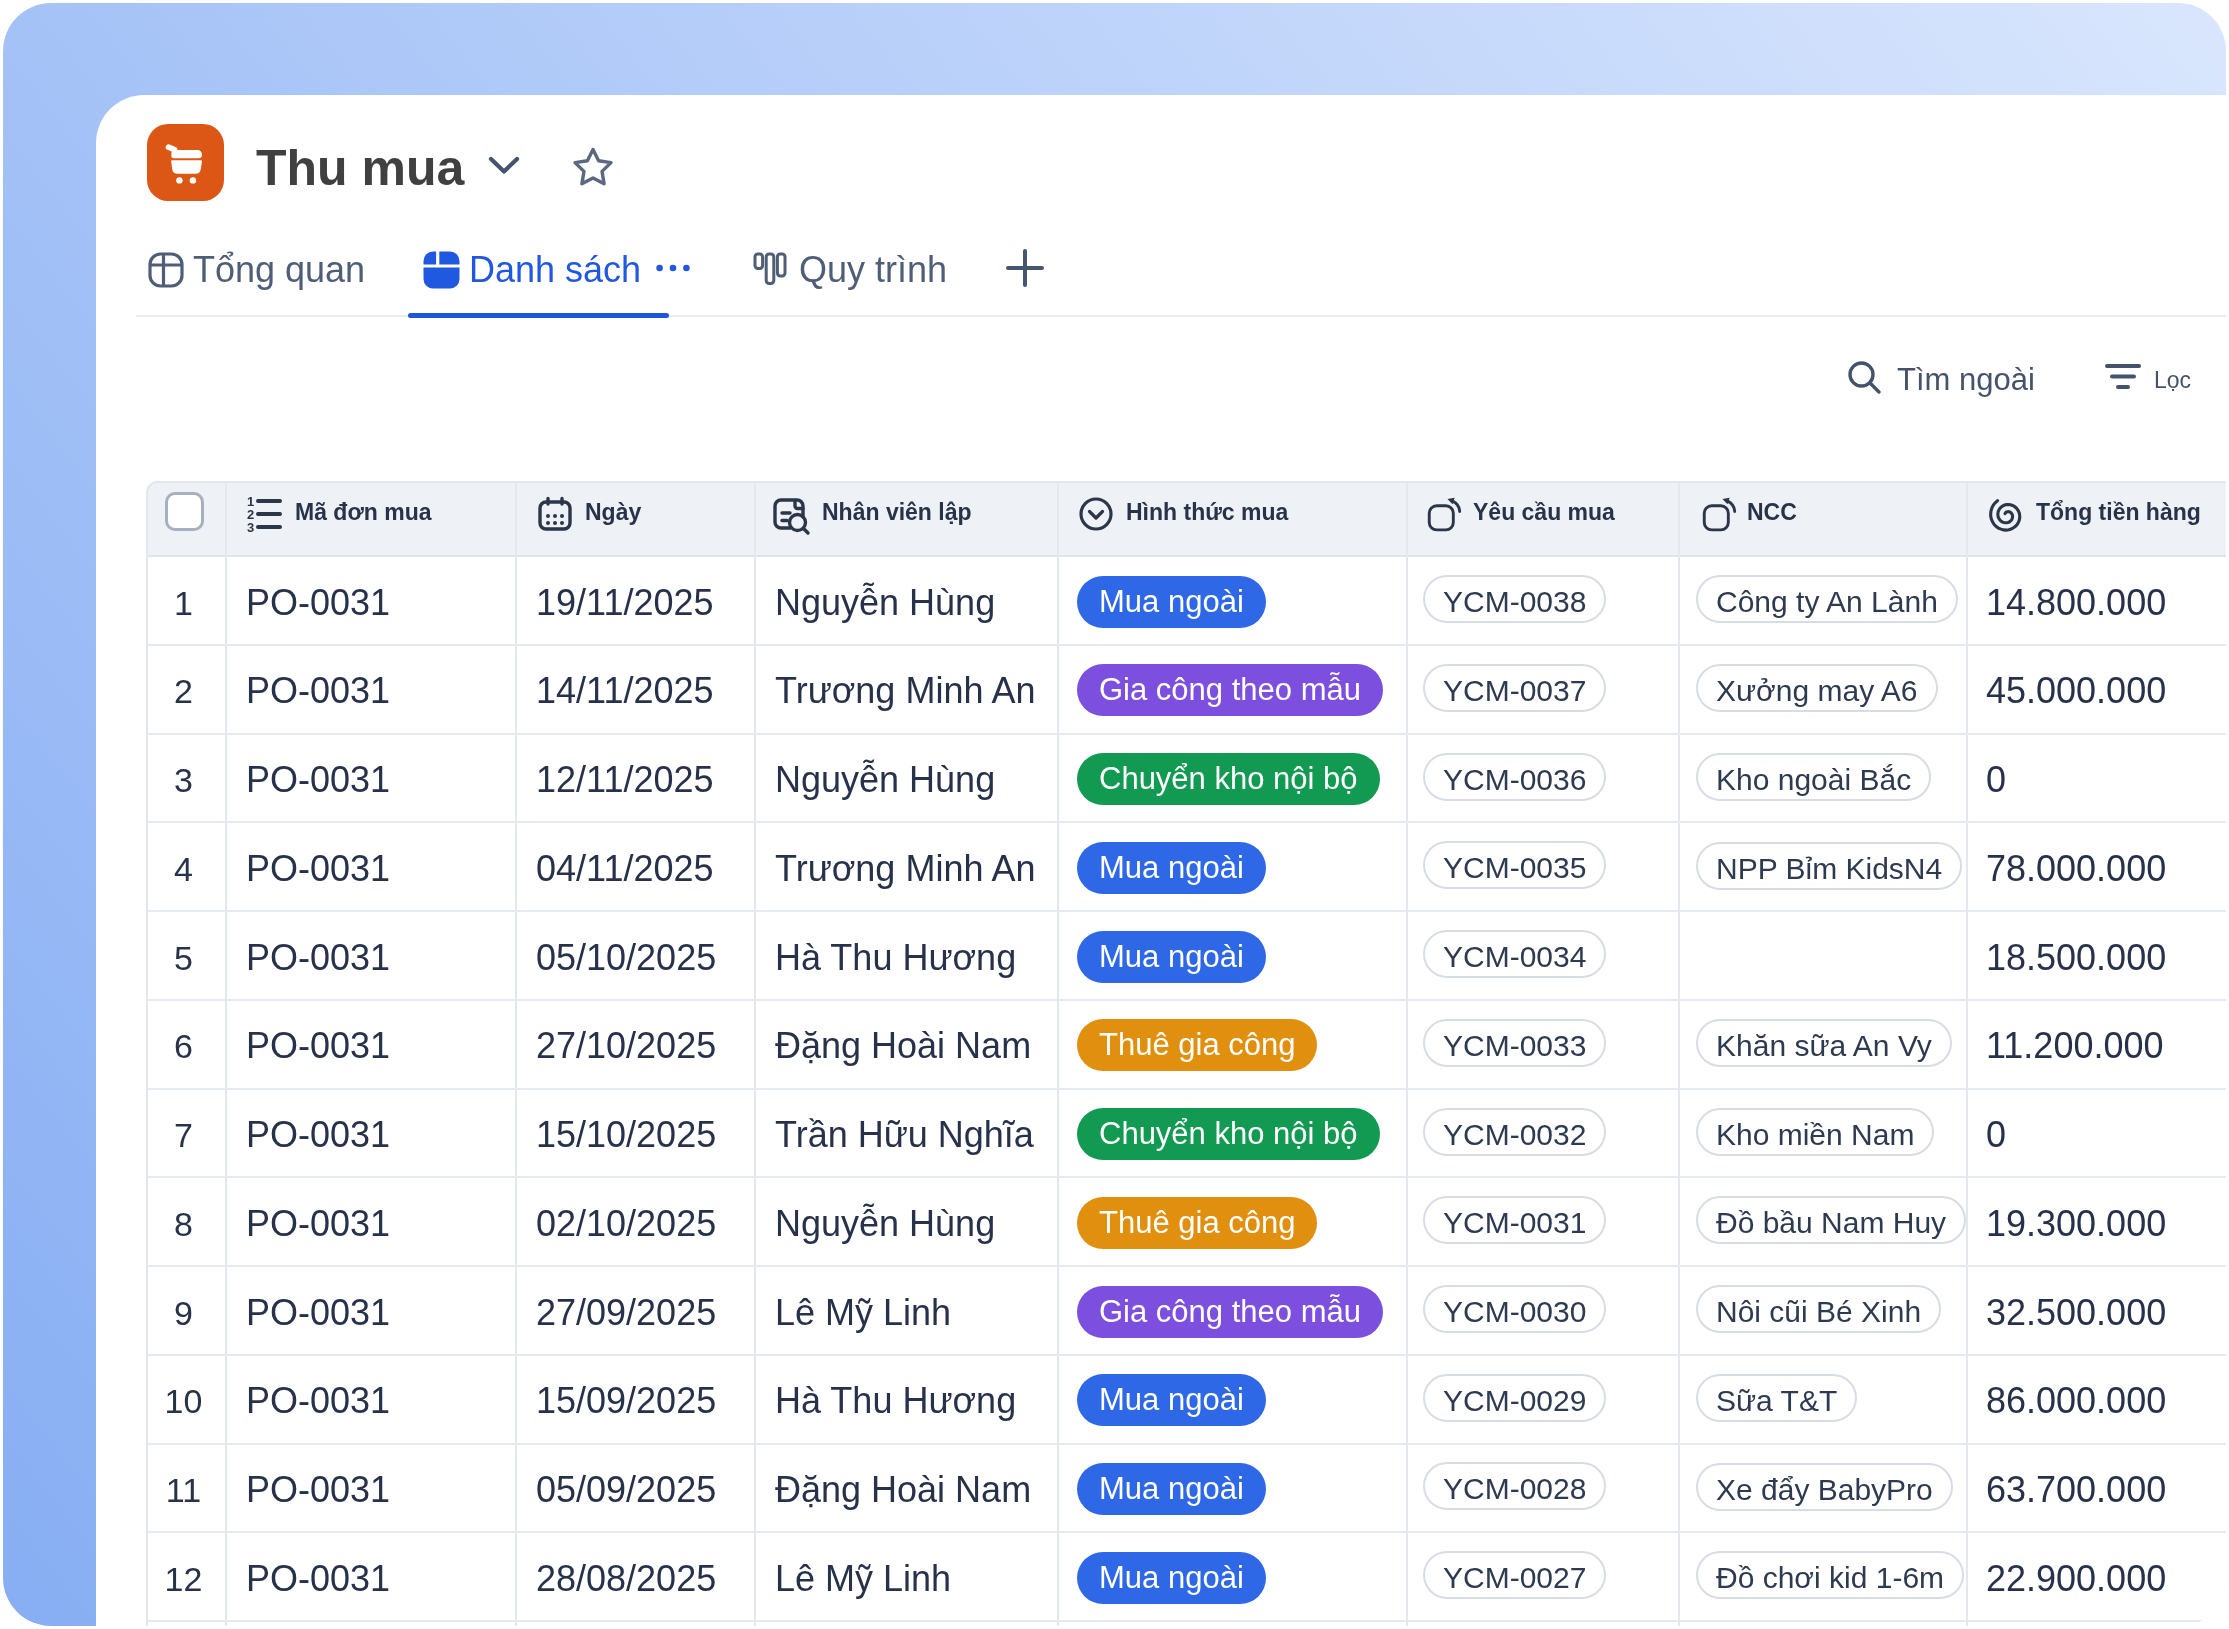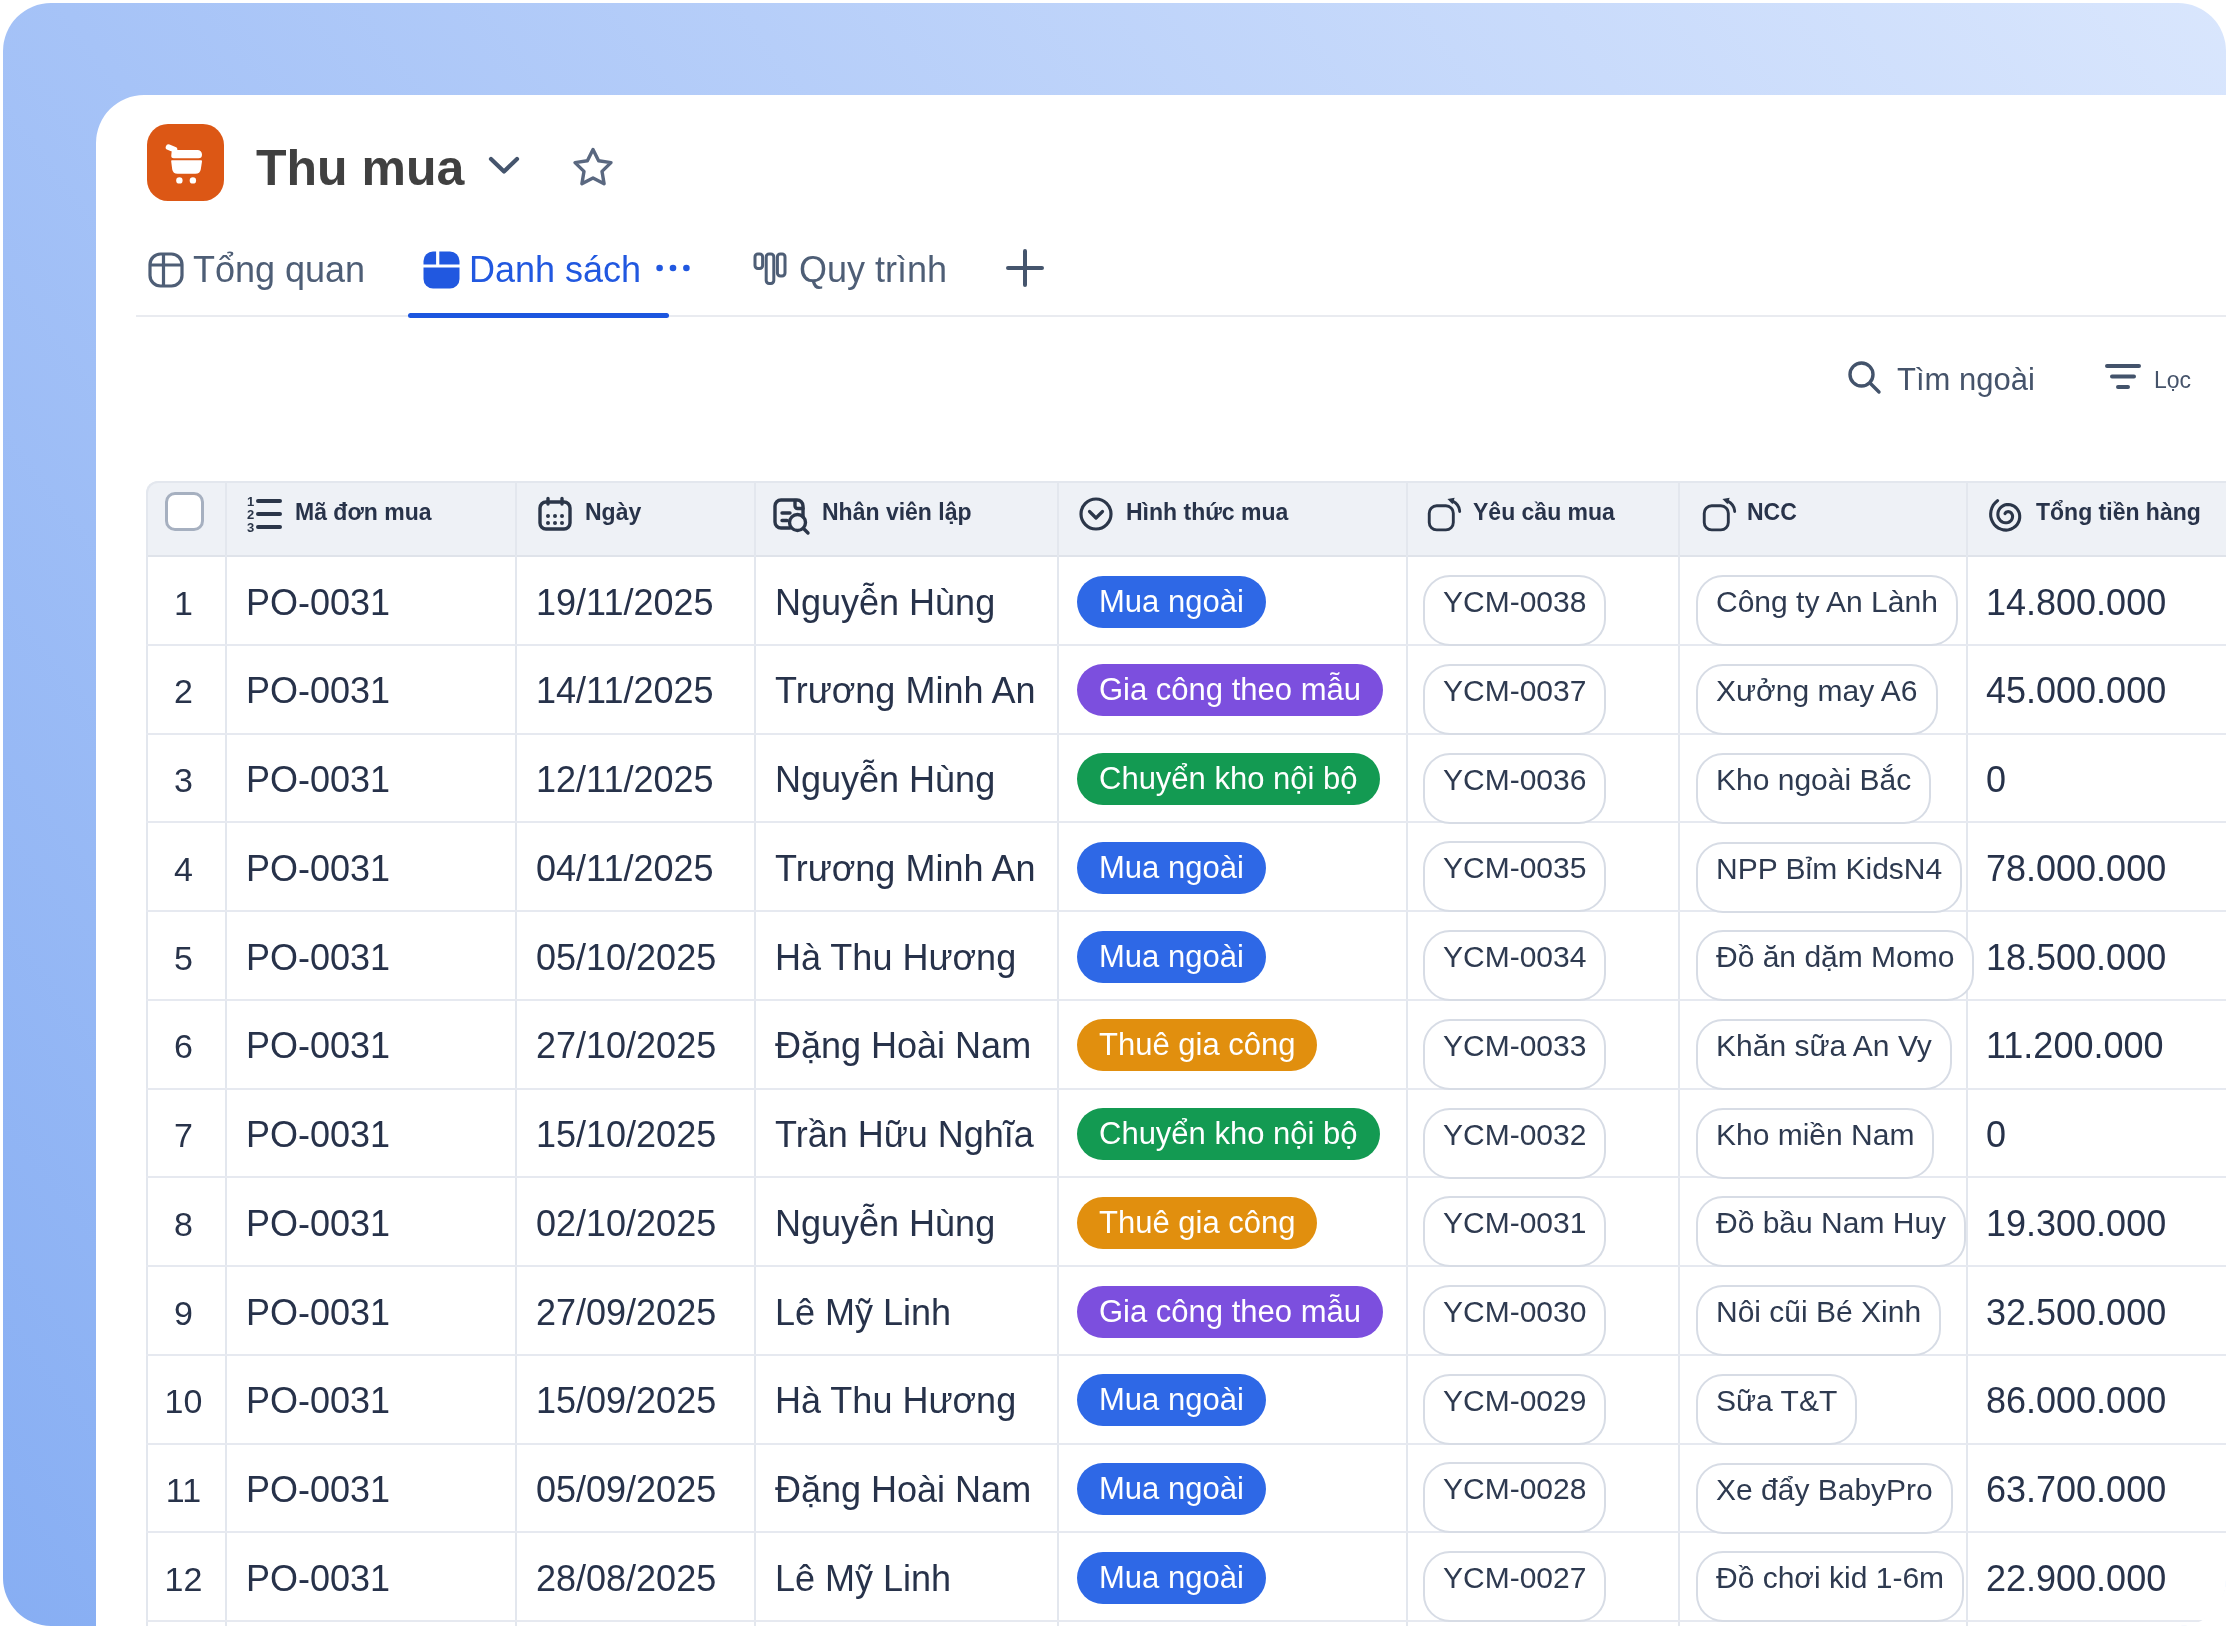--- a/index.html
+++ b/index.html
@@ -5,21 +5,21 @@
 html,body{width:2229px;height:1629px;background:#fff;overflow:hidden;font-family:"Liberation Sans",sans-serif;}
 #bg{position:absolute;left:3px;top:3px;width:2223px;height:1623px;border-radius:48px;
  background:linear-gradient(52deg,#87AEF3 0%,#A6C3F7 38%,#D9E6FD 100%);}
 #card{position:absolute;left:96px;top:95px;width:2130px;height:1531px;background:#fff;
  border-radius:48px 0 46px 0;overflow:hidden;}
 .abs{position:absolute}
 .tabtxt{font-size:36px;font-weight:500;color:#4E5E76;line-height:40px;white-space:nowrap}
 .hdrtxt{font-size:23px;font-weight:700;color:#28334A;line-height:36px;white-space:nowrap}
 .cell{font-size:36px;font-weight:400;color:#27324A;line-height:40px;white-space:nowrap}
 .pill{position:absolute;height:52px;line-height:52px;border-radius:26px;padding:0 22px;font-size:31px;color:#fff;white-space:nowrap}
-.opill{position:absolute;height:71px;line-height:49px;border-radius:27px;padding:0 18px;font-size:30px;color:#2E3A50;background:#fff;border:2px solid #D7DCE5;white-space:nowrap}
+.opill{position:absolute;height:48px;line-height:49px;border-radius:27px;padding:0 18px;font-size:30px;color:#2E3A50;background:#fff;border:2px solid #D7DCE5;white-space:nowrap}
 .vline{position:absolute;top:0;bottom:0;width:2px;background:#E3E7EE}
 .row{position:absolute;left:0;right:0;border-bottom:2px solid #E6E9F0}
 .num{position:absolute;width:75px;text-align:center;font-size:34px;color:#28334A;line-height:40px}
 </style></head><body>
 <div id="bg"></div>
 <div id="card">
 
 <div class="abs" style="left:51px;top:29px;width:77px;height:77px;border-radius:21px;background:#DC5715"></div>
 <svg class="abs" style="left:51px;top:29px" width="77" height="77" viewBox="0 0 77 77" fill="none">
  <path d="M21.5 23.2 L27.5 25.6" stroke="#fff" stroke-width="5.6" stroke-linecap="round"></path>
@@ -177,21 +177,20 @@
 <div class="opill" style="left:1550px;top:18px">NPP Bỉm KidsN4</div>
 <div class="cell abs" style="left:1840px;top:25.4px">78.000.000</div>
 </div>
 <div class="row" style="top:431.3px;height:88.7px">
 <div class="num" style="left:0;top:25.4px">5</div>
 <div class="cell abs" style="left:100px;top:25.4px">PO-0031</div>
 <div class="cell abs" style="left:390px;top:25.4px">05/10/2025</div>
 <div class="cell abs" style="left:629px;top:25.4px">Hà Thu Hương</div>
 <div class="pill" style="left:931px;top:18.4px;background:#2E68E6">Mua ngoài</div>
 <div class="opill" style="left:1277px;top:17.9px">YCM-0034</div>
-<div class="opill" style="left:1550px;top:18px">Đồ ăn dặm Momo</div>
 <div class="cell abs" style="left:1840px;top:25.4px">18.500.000</div>
 </div>
 <div class="row" style="top:520.0px;height:88.7px">
 <div class="num" style="left:0;top:25.4px">6</div>
 <div class="cell abs" style="left:100px;top:25.4px">PO-0031</div>
 <div class="cell abs" style="left:390px;top:25.4px">27/10/2025</div>
 <div class="cell abs" style="left:629px;top:25.4px">Đặng Hoài Nam</div>
 <div class="pill" style="left:931px;top:18.4px;background:#E18F0E">Thuê gia công</div>
 <div class="opill" style="left:1277px;top:17.9px">YCM-0033</div>
 <div class="opill" style="left:1550px;top:18px">Khăn sữa An Vy</div>

